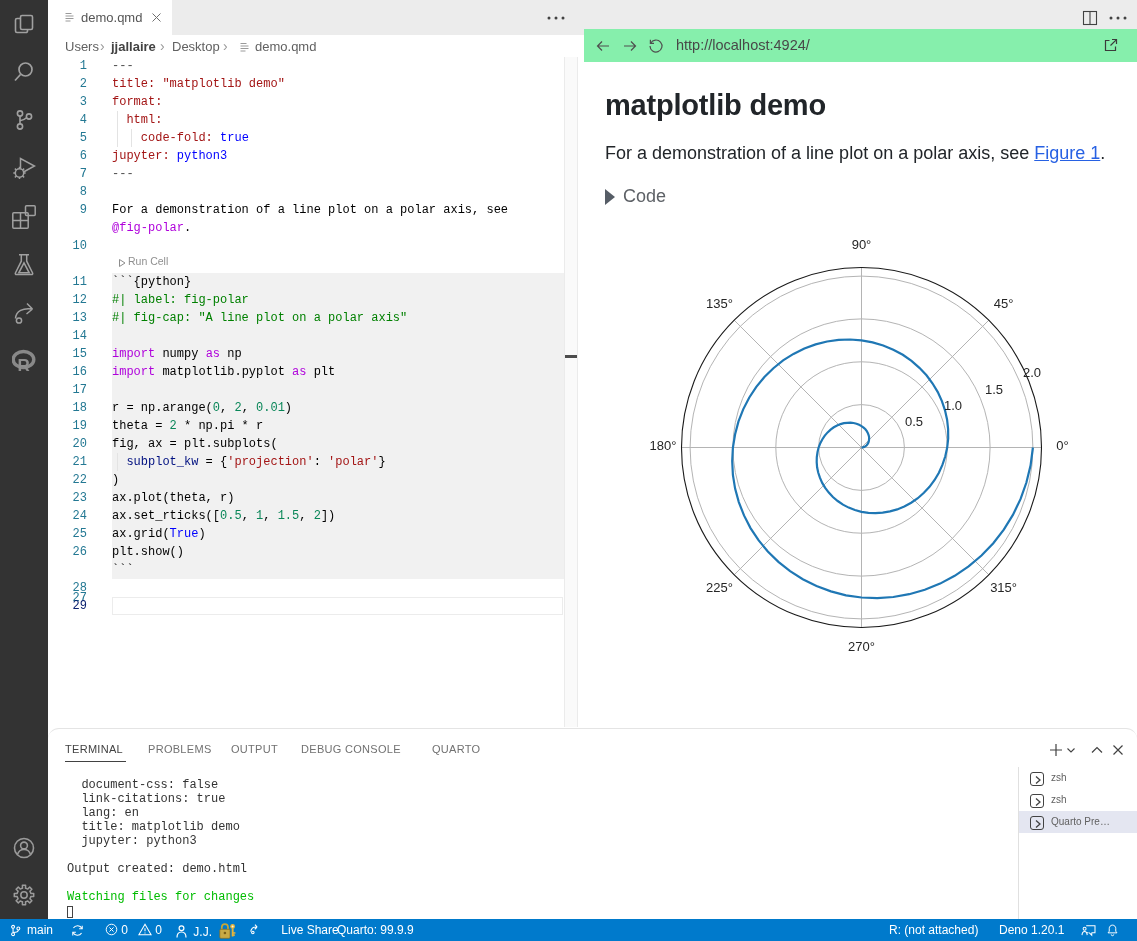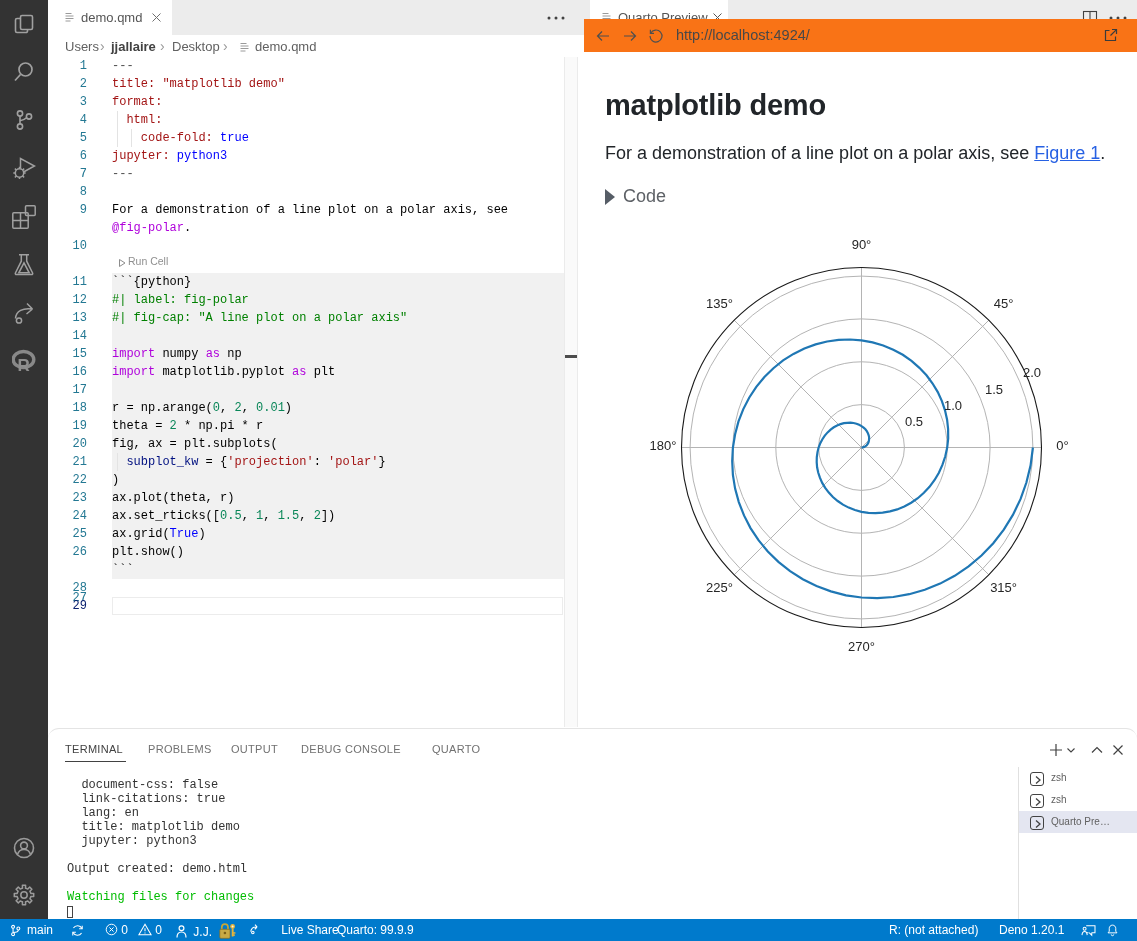--- a/index.html
+++ b/index.html
@@ -34,21 +34,21 @@
 .k-grn { color:#008000; }
 .k-num { color:#098658; }
 .k-mag { color:#af00db; }
 .k-var { color:#001080; }
 .k-gray { color:#4d4d4d; }
 .bsep { position:absolute; top:3px; color:#9a9a9a; font-size:14px; }
 .runcell { position:absolute; left:69px; width:80px; height:18px; font-size:10.5px; color:#8f8f8f; }
 .curline { position:absolute; left:64px; width:451px; height:18px; border:1.5px solid #ececec; }
 .iguide { position:absolute; width:1px; background:#e3e3e3; }
 .cellbg { height:306px; }
-#preview-toolbar { position:absolute; left:0; top:19px; width:553px; height:33px; background:#f97316; }
+#preview-toolbar { position:absolute; left:0; top:29px; width:553px; height:33px; background:#86efac; }
 #preview-content { position:absolute; left:0; top:68px; width:553px; height:660px; background:#fff; }
 .ptab { position:absolute; top:14px; font-size:11px; letter-spacing:0.3px; color:#717171; }
 .tline { position:absolute; left:19px; font-size:12px; line-height:14px; white-space:pre;
   font-family:"Liberation Mono", monospace; color:#333; }
 .titem { position:absolute; left:982px; width:107px; height:22px; }
 .ticon { position:absolute; left:0; top:3px; width:14px; height:14px; border:1px solid #424242;
   border-radius:3px; text-align:center; }
 .tlabel { position:absolute; left:21px; top:3px; font-size:10px; color:#616161; white-space:nowrap; }
 </style>
 </head>
@@ -193,29 +193,20 @@
   <div class="curline" style="top:540px"></div>
   <div class="iguide" style="left:69px;top:54px;height:36px"></div>
   <div class="iguide" style="left:83px;top:72px;height:18px"></div>
   <div class="iguide" style="left:69px;top:396px;height:18px"></div>
   <div class="ruler">
       <div style="position:absolute;left:0;top:298px;width:12px;height:3px;background:#4d4d4d"></div>
     </div>
 </div>
 <div id="preview-group">
   <div id="preview-tabbar">
-    <div id="preview-tab">
-      <svg style="position:absolute;left:12px;top:10px" width="9" height="14" viewBox="0 0 9 14" stroke="#9a9a9a" stroke-width="1">
-        <path d="M0.5 3.5 h6 M0.5 6 h8 M0.5 8.5 h8 M0.5 11 h5"></path>
-      </svg>
-      <div class="tabname" style="left:28px">Quarto Preview</div>
-      <svg style="position:absolute;left:122px;top:12px" width="11" height="11" viewBox="0 0 11 11" stroke="#555" stroke-width="1">
-        <path d="M1.5 1.5 L9.5 9.5 M9.5 1.5 L1.5 9.5"></path>
-      </svg>
-    </div>
     <svg style="position:absolute;left:498px;top:10px" width="16" height="16" viewBox="0 0 16 16" fill="none" stroke="#424242" stroke-width="1.1">
       <rect x="1.5" y="1.5" width="13" height="13"></rect>
         <path d="M8 1.5 v13"></path>
     </svg>
     <svg style="position:absolute;left:524px;top:15px" width="20" height="6" viewBox="0 0 20 6" fill="#424242">
       <circle cx="3" cy="3" r="1.5"></circle>
         <circle cx="10" cy="3" r="1.5"></circle>
         <circle cx="17" cy="3" r="1.5"></circle>
     </svg>
   </div>

